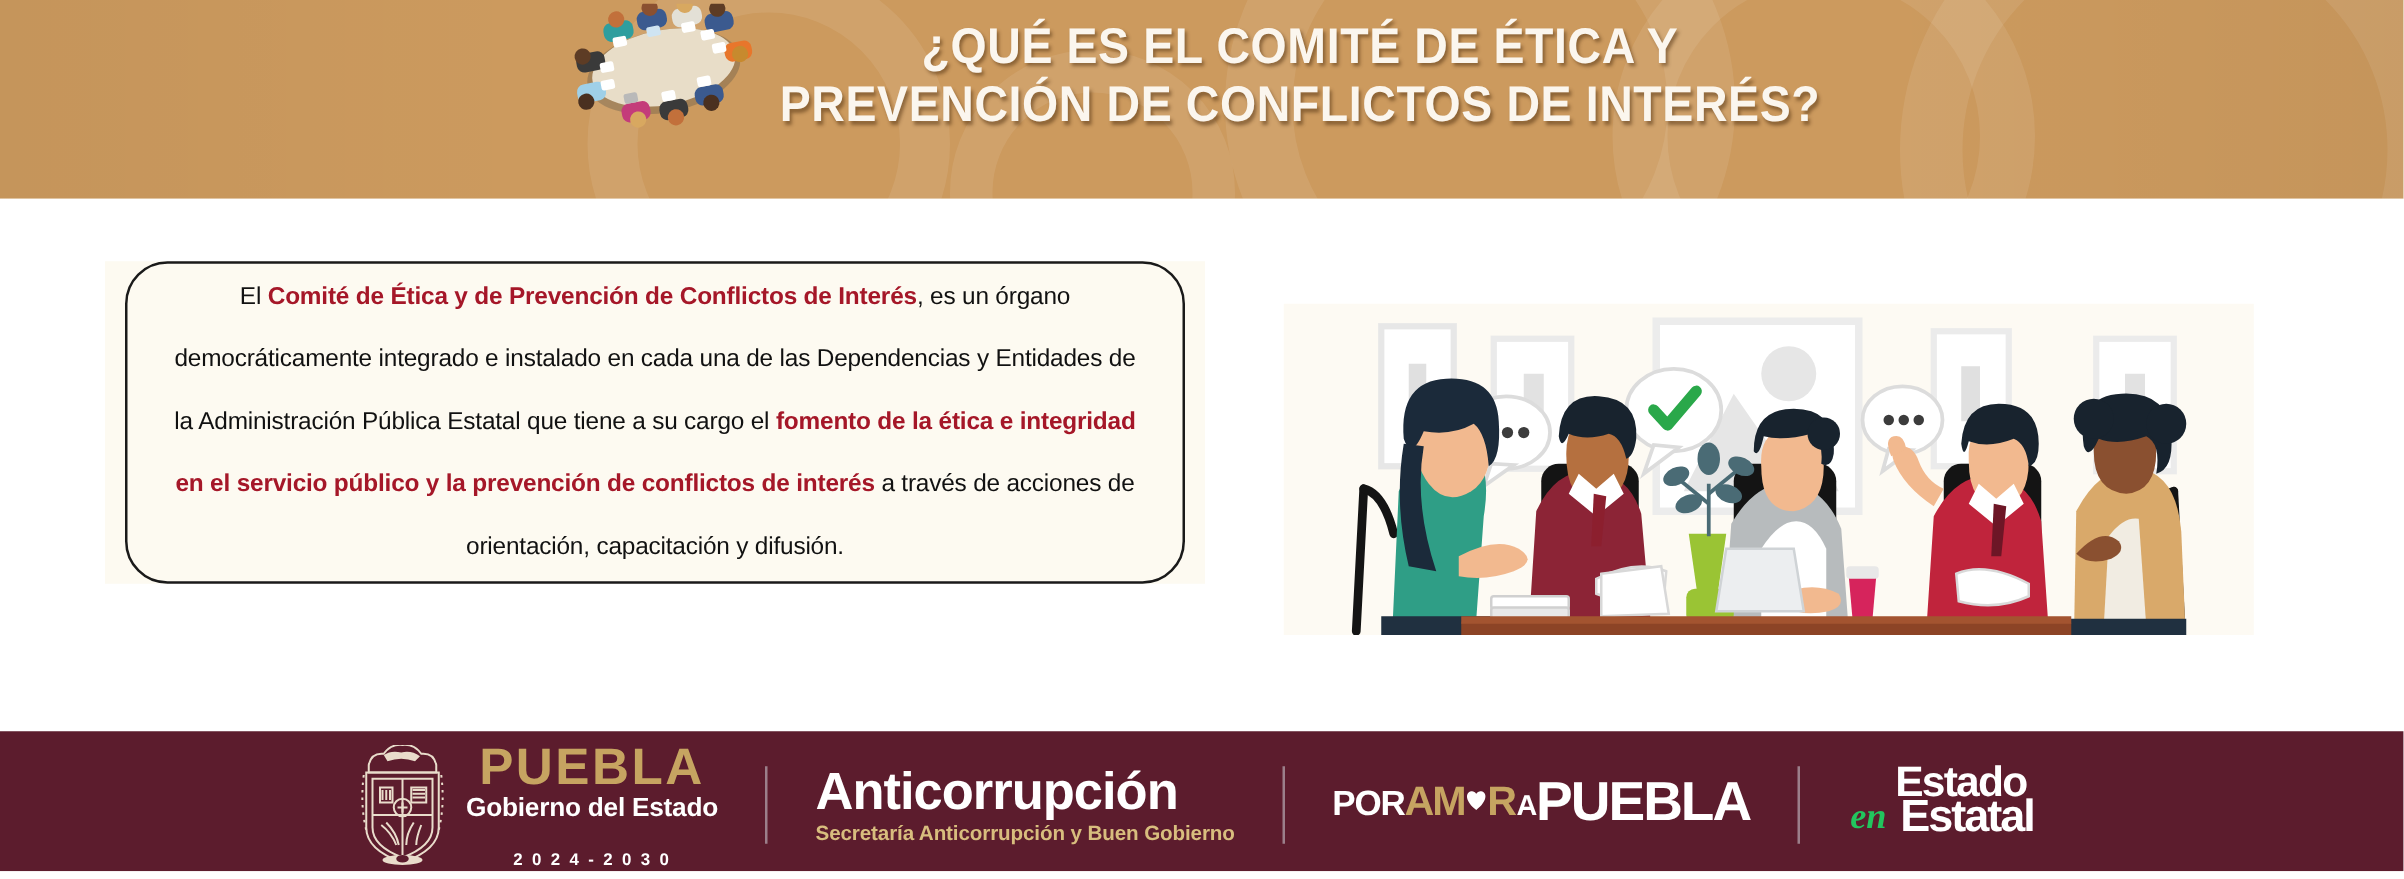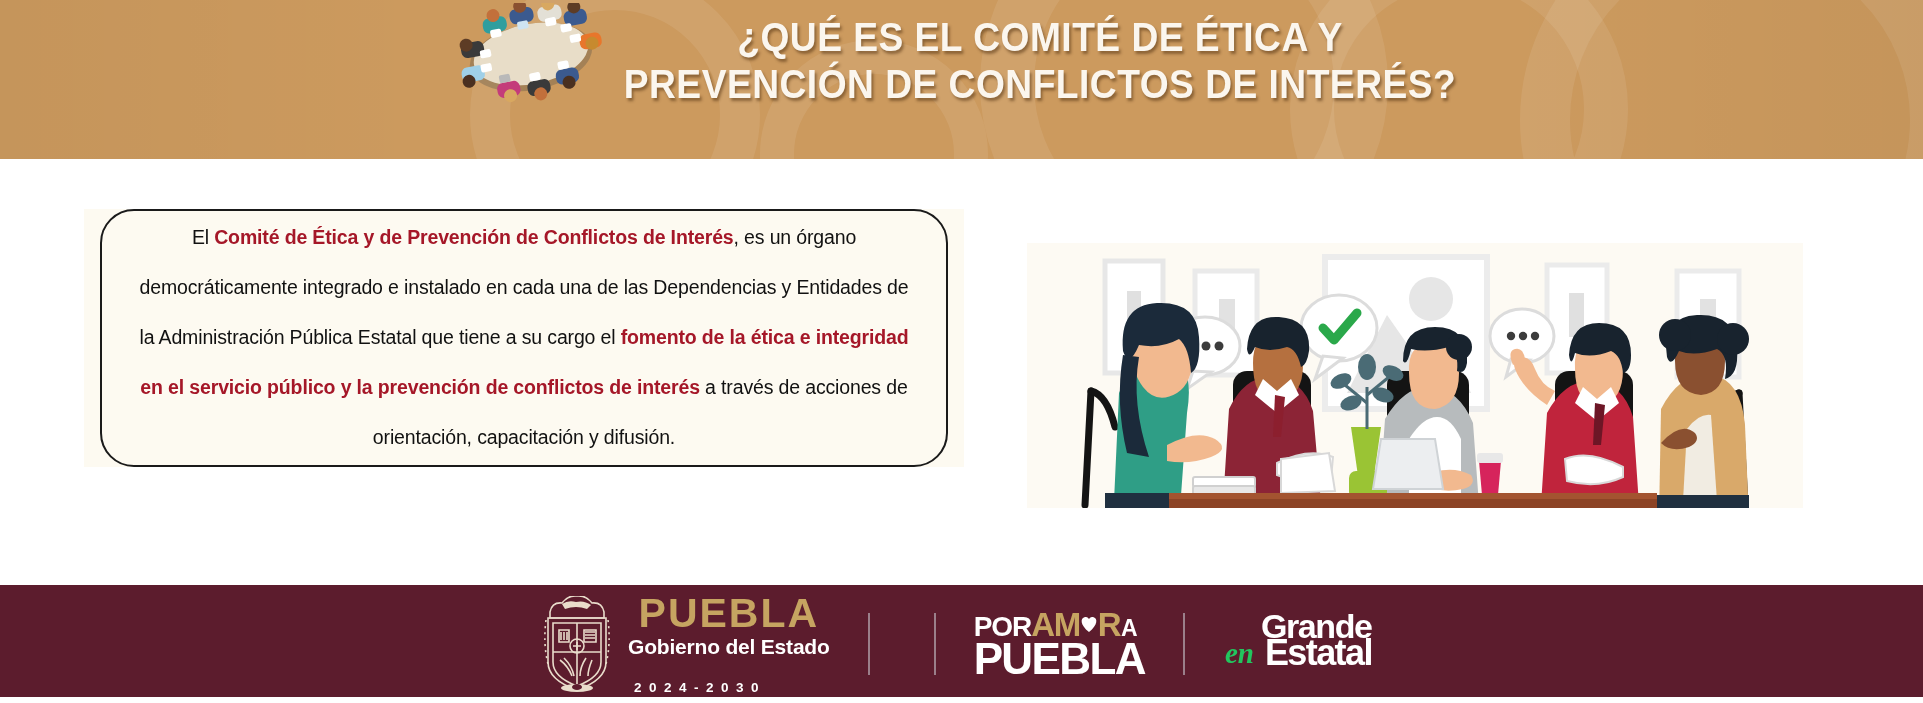--- a/index.html
+++ b/index.html
@@ -175,21 +175,21 @@
     line-height: 1.25;
     text-align: center;
     letter-spacing: -0.2px;
   }
   .puebla-years {
     font-family: "Liberation Sans", sans-serif;
     font-weight: bold;
     font-size: 13.5px;
     color: #ffffff;
     letter-spacing: 7.5px;
-    text-align: left;
+    text-align: center;
     margin-top: 20px;
     padding-left: 6px;
   }
 
   .divider {
     width: 2px;
     height: 62px;
     background: #9b7f8a;
     margin: 0 26px;
     flex: 0 0 auto;
@@ -208,21 +208,21 @@
   .anti-sub {
     font-family: "Liberation Sans", sans-serif;
     font-weight: bold;
     font-size: 16.5px;
     color: #d8bd7e;
     letter-spacing: -0.1px;
     margin-top: 3px;
   }
 
   
-  .amor-block { display: flex; flex-direction: column; align-items: flex-start; line-height: 1; }
+  .amor-block { display: flex; flex-direction: row; align-items: flex-start; line-height: 1; }
   .amor-line1 {
     display: flex;
     align-items: baseline;
     font-family: "Liberation Sans", sans-serif;
     font-weight: bold;
     letter-spacing: -1px;
   }
   .amor-por { font-size: 28px; color: #ffffff; }
   .amor-amor { font-size: 33px; color: #c6a461; letter-spacing: -1.5px; text-align: center; }
   .amor-heart { position: relative; top: -1px; margin: 0 -2px; }
@@ -554,40 +554,44 @@
         </svg>
         <div class="puebla-text">
           <div class="puebla-word">PUEBLA</div>
           <div class="puebla-sub">Gobierno del Estado</div>
           <div class="puebla-years">2024-2030</div>
         </div>
       </div>
 
       <div class="divider"></div>
 
+      <div class="anti-block">
+        <div class="anti-word">Anticorrupción</div>
+        <div class="anti-sub">Secretaría Anticorrupción y Buen Gobierno</div>
+      </div>
 
       <div class="divider"></div>
 
       <div class="amor-block">
         <div class="amor-line1">
           <span class="amor-por">POR</span>
             <span class="amor-amor">AM</span>
             <span class="amor-heart"><svg width="22" height="22" viewBox="0 0 22 22">
                 <path d="M11 19 C2 12 2 5 7 4 C9.5 3.4 11 6 11 6 C11 6 12.5 3.4 15 4 C20 5 20 12 11 19 Z" fill="#ffffff"></path>
               </svg></span>
             <span class="amor-amor">R</span>
             <span class="amor-a">A</span>
         </div>
         <div class="amor-puebla">PUEBLA</div>
       </div>
 
       <div class="divider"></div>
 
       <div class="pensar-block">
-        <span class="pensar-word">Grande</span>
+        <span class="pensar-word">Estado</span>
         <span class="pensar-en">en</span>
         <span class="pensar-grande">Estatal</span>
       </div>
 
     </div>
   </div>
 
 </div>
 
 </body></html>

